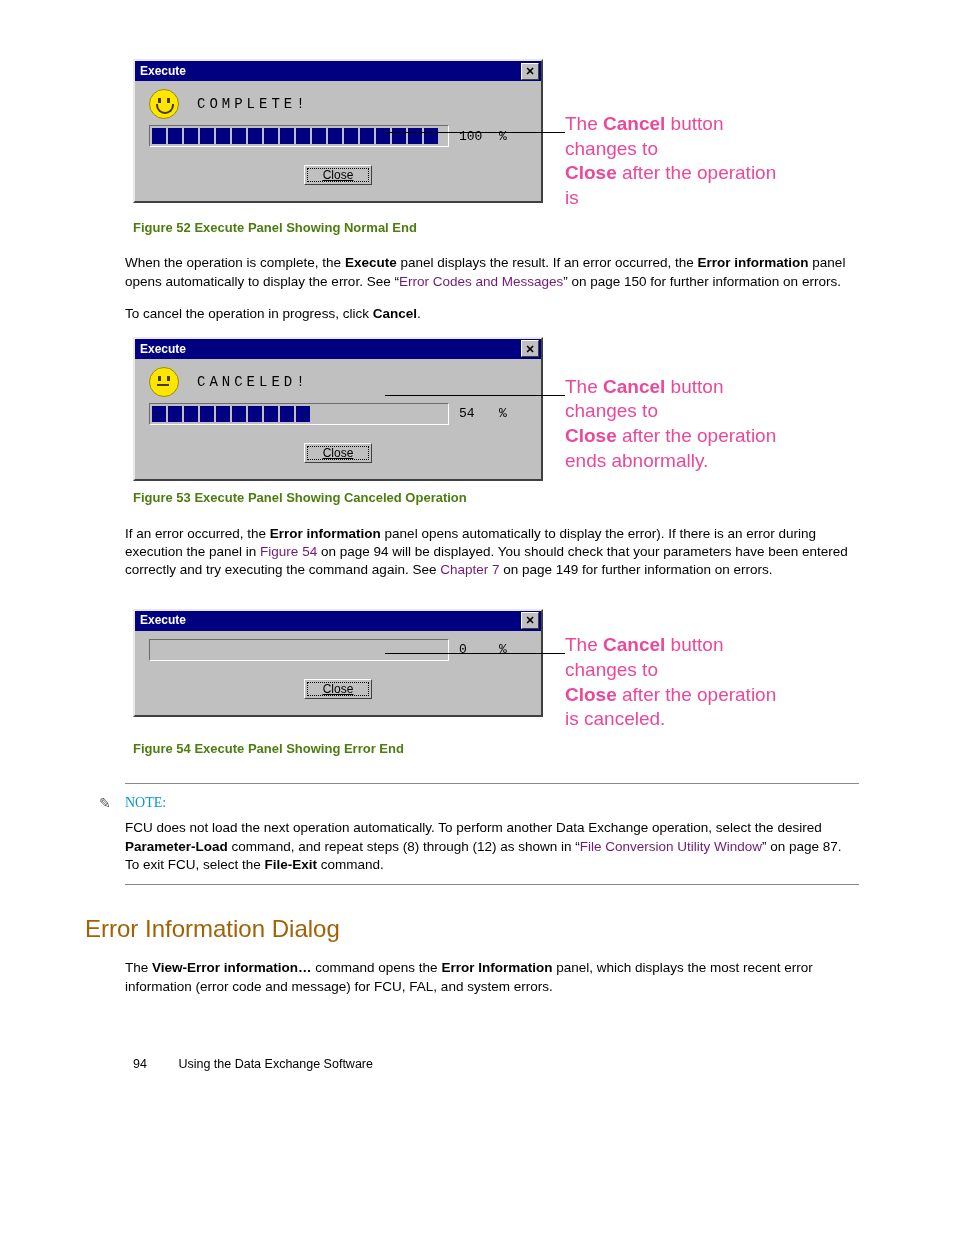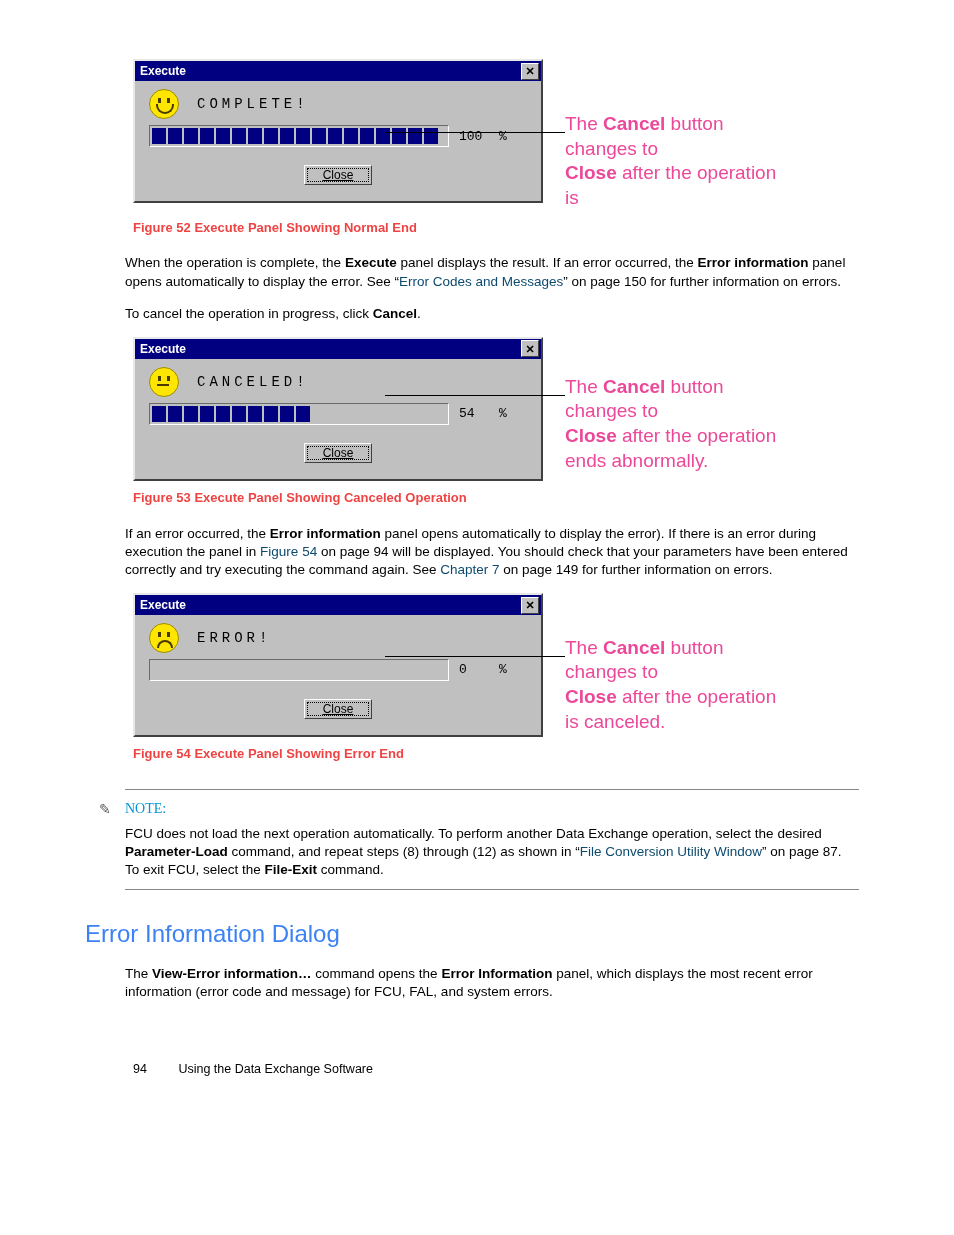--- a/index.html
+++ b/index.html
@@ -135,27 +135,27 @@
   .annotation::before {
     content:"";
     position:absolute;
     right:100%;
     top:20px;
     width: 180px;
     border-top:1px solid #000;
     pointer-events:none;
   }
   .fig-caption {
-    color:#ef4444;
+    color:#4d7c0f;
     font-weight:bold;
     font-size:13px;
     margin: 4px 0 18px 8px;
   }
   p { margin: 0 0 14px 0; }
-  a.link { color:#0c4a6e; text-decoration:none; }
+  a.link { color:#701a75; text-decoration:none; }
   .note-block {
     border-top:1px solid #888;
     border-bottom:1px solid #888;
     margin: 26px 0 20px 0;
     padding: 10px 0;
     position:relative;
   }
   .note-label {
     color:#0096d6;
     font-size:14px;
@@ -164,21 +164,21 @@
   }
   .note-icon {
     position:absolute;
     left:-26px; top:10px;
     font-size:14px;
     color:#555;
   }
   h2.section {
     font-size:24px;
     font-weight:normal;
-    color:#3b82f6;
+    color:#a16207;
     margin: 28px 0 14px -40px;
   }
   .footer {
     margin-top: 60px;
     margin-left: 8px;
     font-size:12.5px;
   }
   .footer .pnum { margin-right: 28px; }
   strong { font-weight: bold; }
 </style>
@@ -294,28 +294,20 @@
   <span>If an error occurred, the </span><strong>Error information</strong><span> panel opens automatically to display the error). If there is an error during execution the panel in </span><a class="link">Figure 54</a><span> on page 94 will be displayed. You should check that your parameters have been entered correctly and try executing the command again. See </span><a class="link">Chapter 7</a><span> on page 149 for further information on errors.</span>
 </p>
 
 <div class="dialog-wrap">
   <div class="dialog">
     <div class="titlebar">
       <span>Execute</span>
       <span class="closebox">✕</span>
     </div>
     <div class="dlg-body">
-      <div class="dlg-row1">
-        <div class="smiley sad">
-          <span class="eye l"></span>
-            <span class="eye r"></span>
-            <span class="mouth"></span>
-        </div>
-        <span class="status-text">ERROR!</span>
-      </div>
       <div class="prog-row">
         <div class="progress">
             <div class="seg empty"></div>
             <div class="seg empty"></div>
             <div class="seg empty"></div>
             <div class="seg empty"></div>
             <div class="seg empty"></div>
             <div class="seg empty"></div>
             <div class="seg empty"></div>
             <div class="seg empty"></div>

